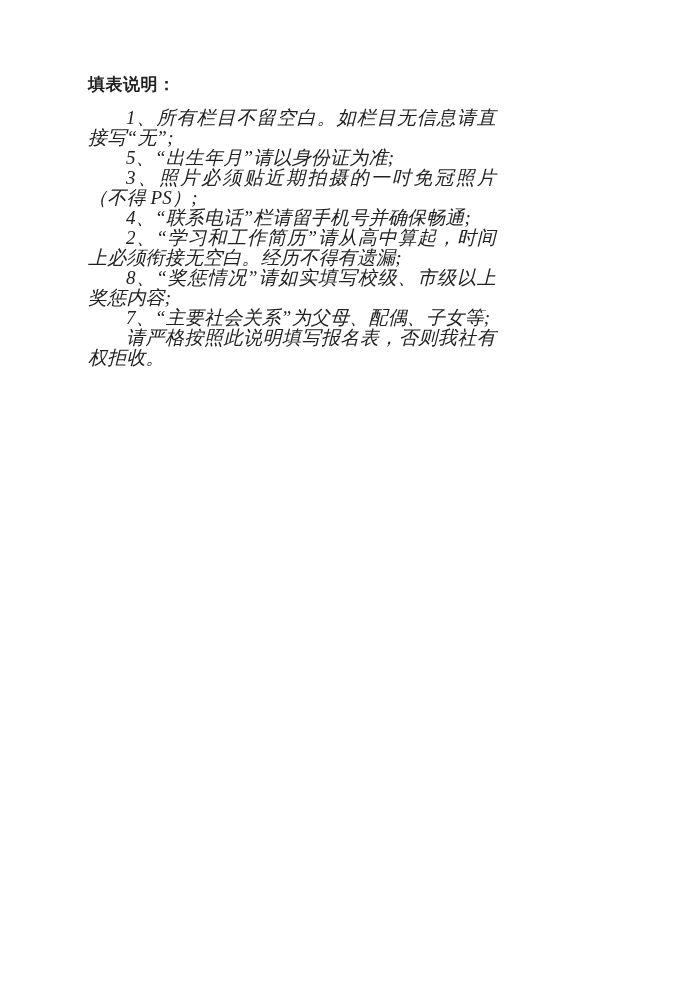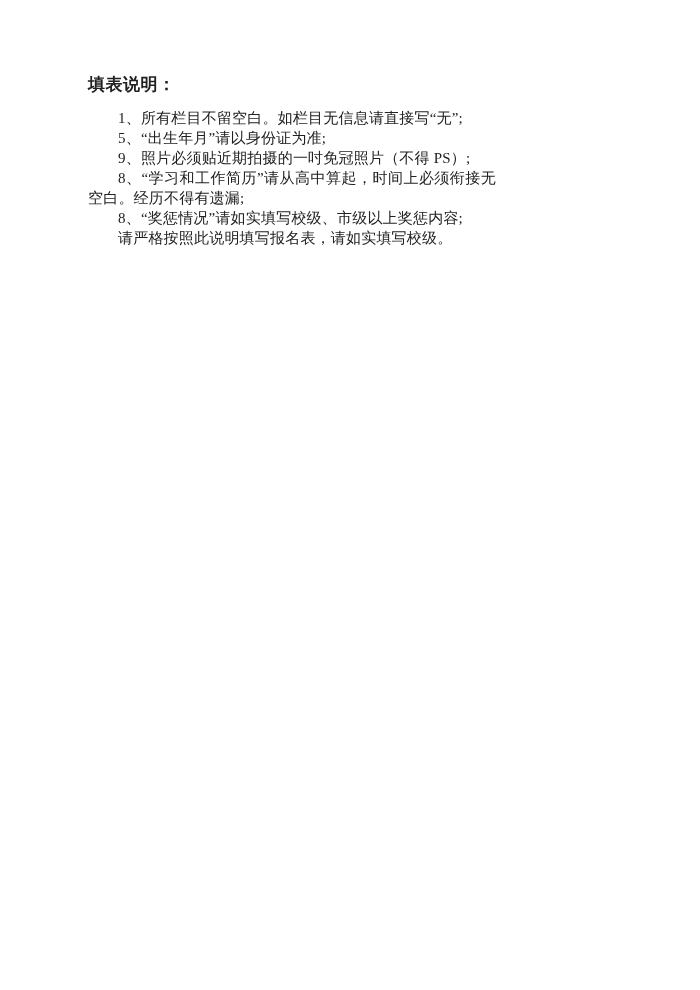--- a/index.html
+++ b/index.html
@@ -19,35 +19,38 @@
     overflow: hidden;
   }
   .doc-heading {
     font-size: 17px;
     font-weight: bold;
     line-height: 22px;
     margin: 0 0 12px 0;
     letter-spacing: 0.5px;
   }
   .doc-para {
-    font-size: 15px;
+    font-size: 19px;
     line-height: 20px;
     margin: 0;
     text-indent: 2em;
     text-align: justify;
     letter-spacing: 0.2px;
     word-break: break-all;
+    font-style: italic;
   }
 </style>
 </head>
 <body>
 
 <div class="page">
   <h1 class="doc-heading">填表说明：</h1>
 
   <p class="doc-para">1、所有栏目不留空白。如栏目无信息请直接写“无”;</p>
   <p class="doc-para">5、“出生年月”请以身份证为准;</p>
-  <p class="doc-para">9、照片必须贴近期拍摄的一吋免冠照片（不得 PS）;</p>
-  <p class="doc-para">8、“学习和工作简历”请从高中算起，时间上必须衔接无空白。经历不得有遗漏;</p>
+  <p class="doc-para">3、照片必须贴近期拍摄的一吋免冠照片（不得 PS）;</p>
+  <p class="doc-para">4、“联系电话”栏请留手机号并确保畅通;</p>
+  <p class="doc-para">2、“学习和工作简历”请从高中算起，时间上必须衔接无空白。经历不得有遗漏;</p>
   <p class="doc-para">8、“奖惩情况”请如实填写校级、市级以上奖惩内容;</p>
+  <p class="doc-para">7、“主要社会关系”为父母、配偶、子女等;</p>
 
-  <p class="doc-para">请严格按照此说明填写报名表，请如实填写校级。</p>
+  <p class="doc-para">请严格按照此说明填写报名表，否则我社有权拒收。</p>
 </div>
 
 </body></html>

